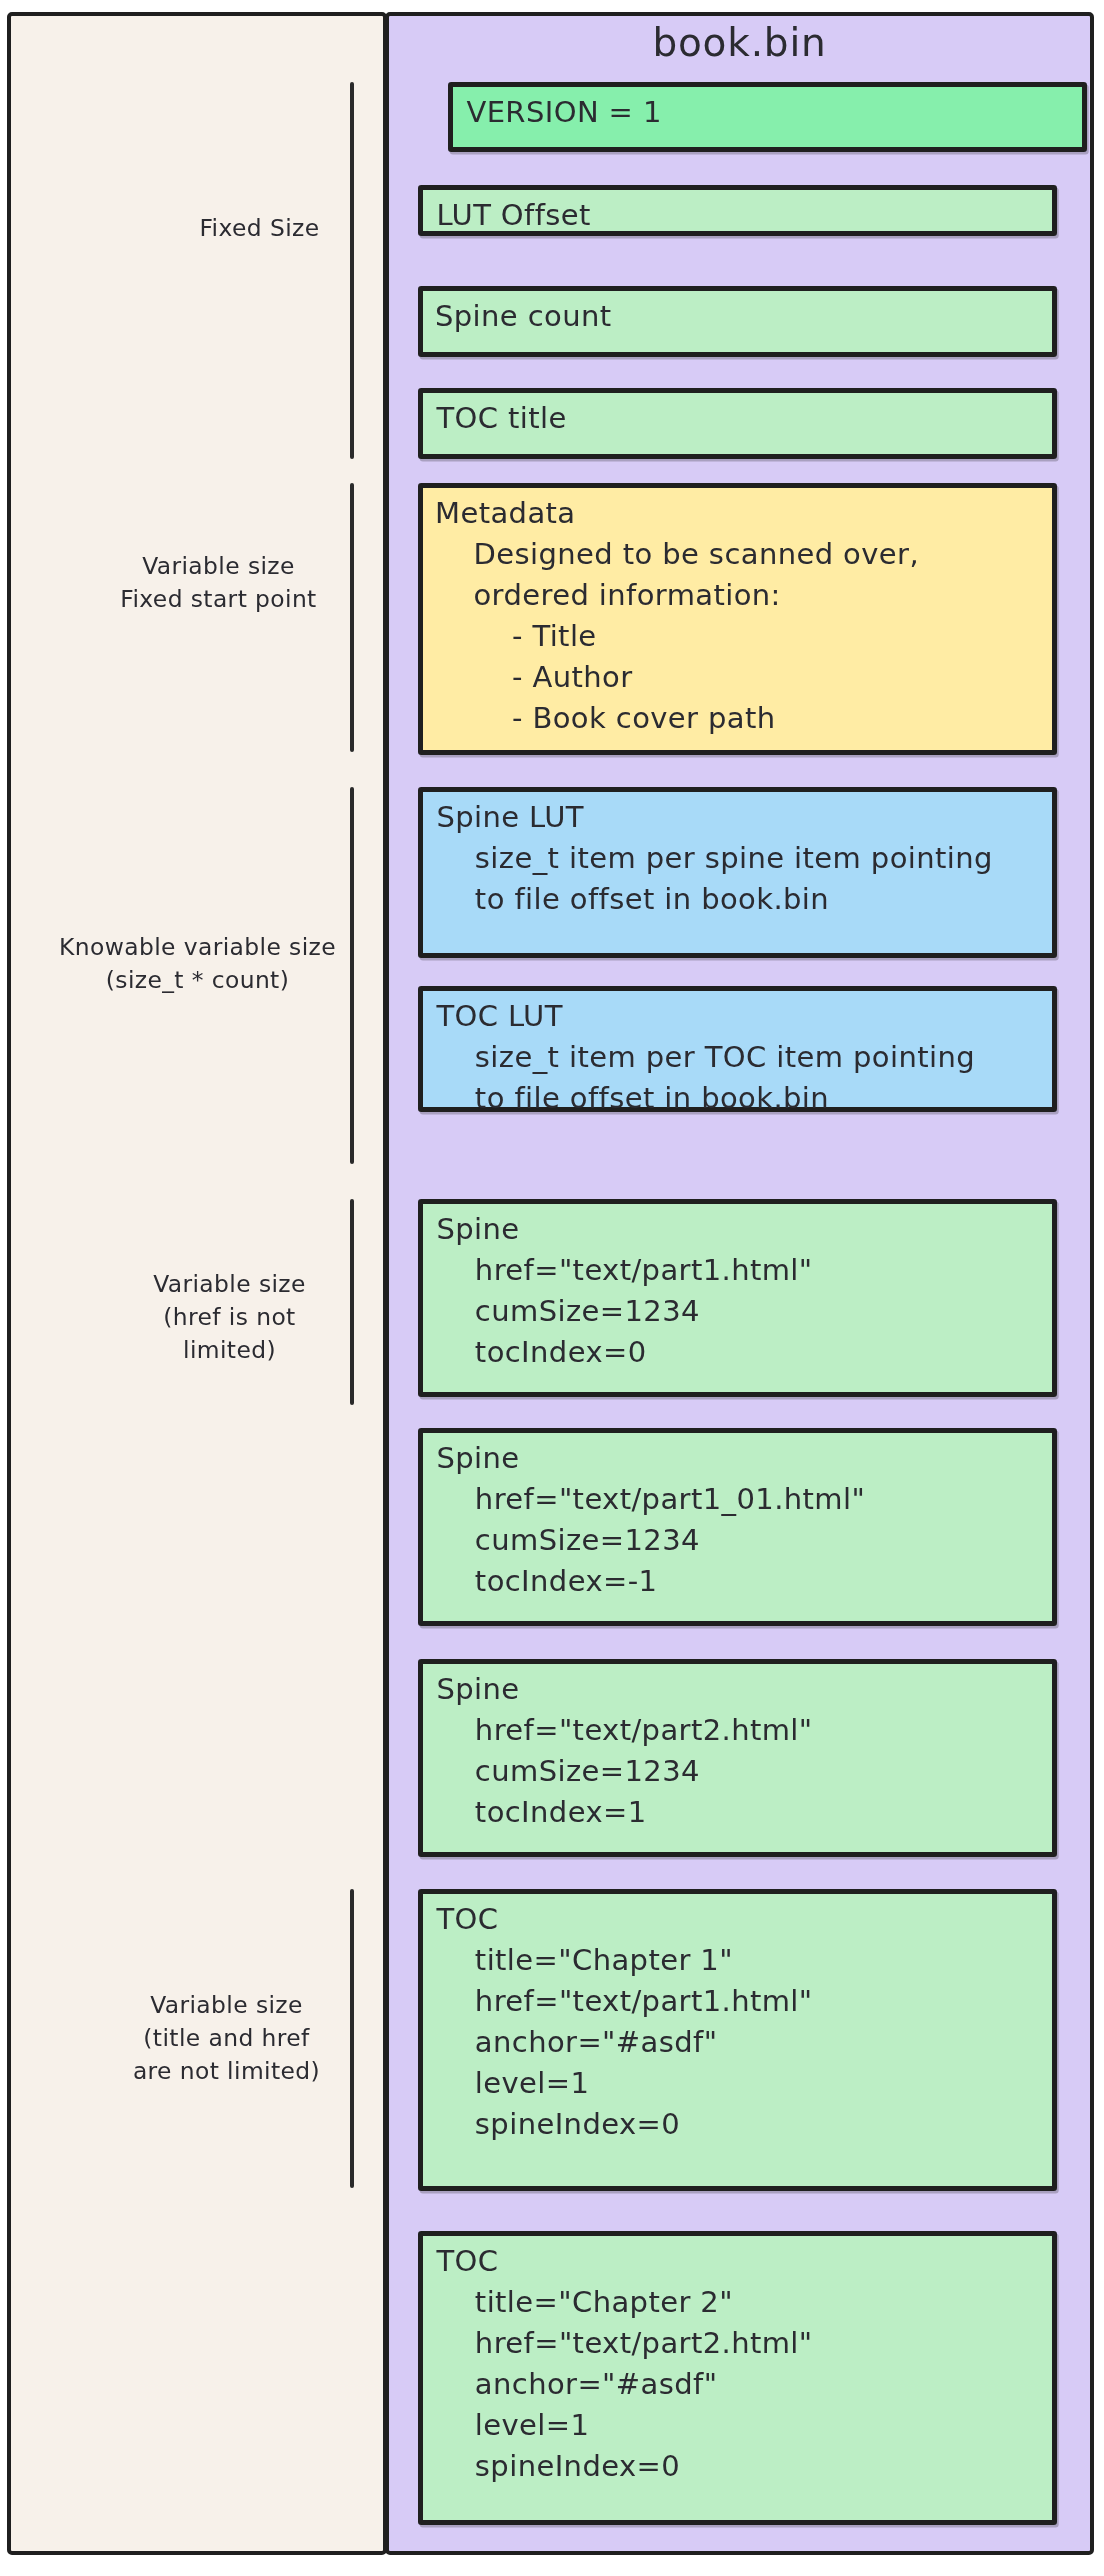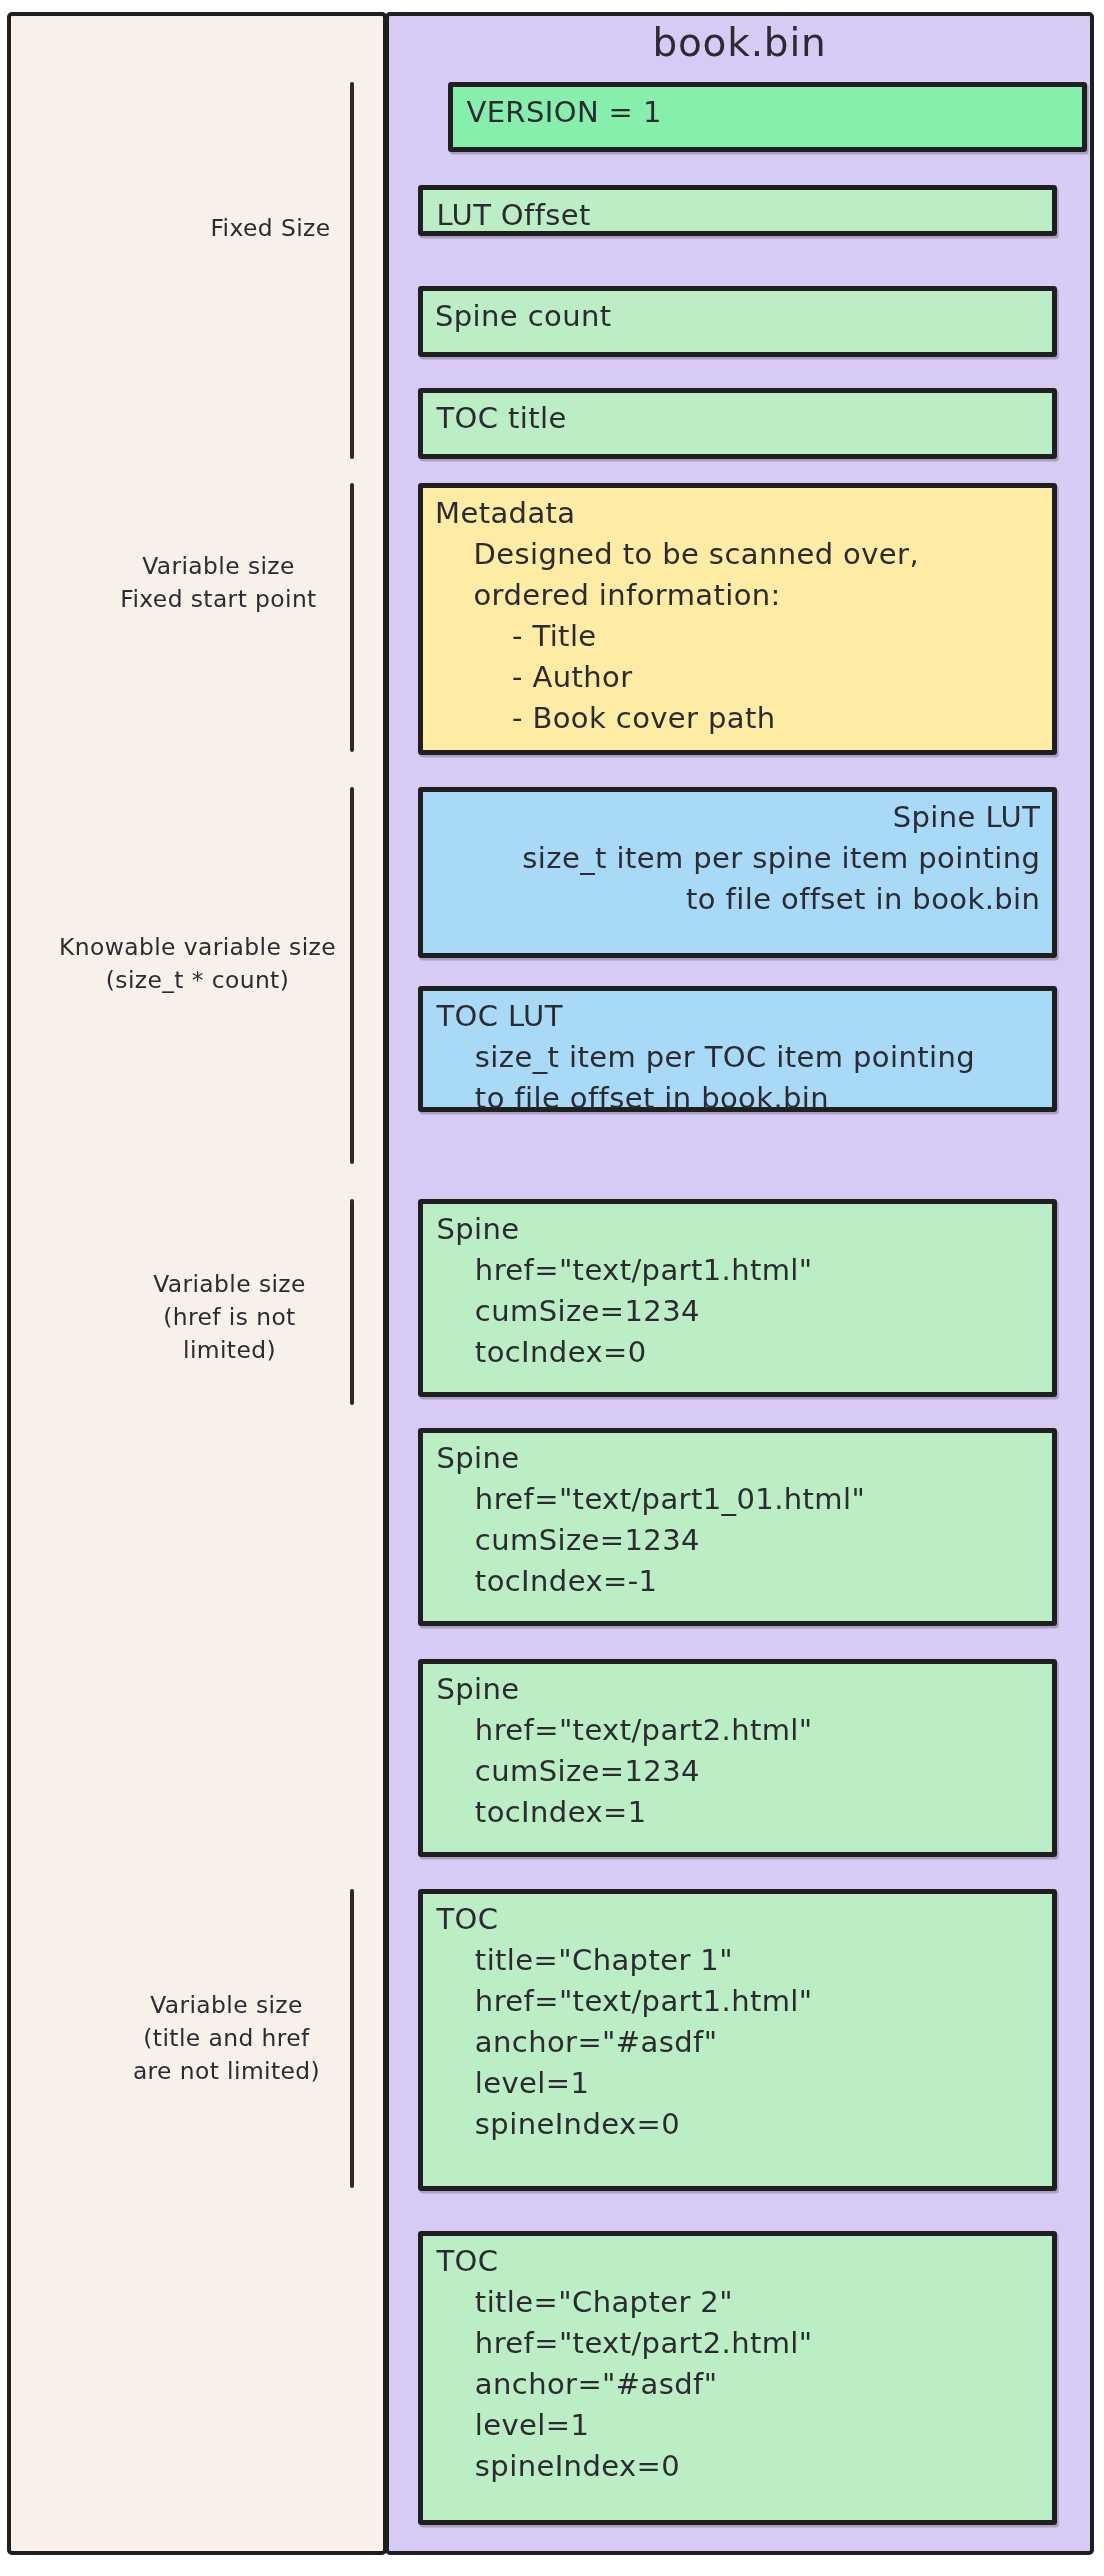--- a/index.html
+++ b/index.html
@@ -39,21 +39,21 @@
     line-height: 41px;
     white-space: pre;
     letter-spacing: 0.4px;
     box-shadow: 1.7px 2.5px 0 rgba(30,30,30,0.25);
   }
   #b-version     { top: 82px;   height: 70px;  }
   #b-lut-offset  { top: 185px;  height: 51px;  }
   #b-spine-count { top: 286px;  height: 71px; padding-left: 12px;  }
   #b-toc-count   { top: 388px;  height: 71px;  }
   #b-metadata    { top: 483px;  height: 272px; }
-  #b-spine-lut   { top: 787px;  height: 171px; text-align: right; }
+  #b-spine-lut   { top: 787px;  height: 171px; }
   #b-toc-lut     { top: 986px; height: 126px; }
   #b-spine-1     { top: 1199px; height: 198px; }
   #b-spine-2     { top: 1428px; height: 198px; }
   #b-spine-3     { top: 1659px; height: 198px; }
   #b-toc-1       { top: 1889px; height: 302px; }
   #b-toc-2       { top: 2231px; height: 294px; }
 
   .bracket {
     position: absolute;
     left: 350px; width: 4.2px;
@@ -68,21 +68,21 @@
 
   .side-label {
     position: absolute;
     width: 335px;
     text-align: center;
     font-size: 23.4px;
     line-height: 33px;
     white-space: pre-line;
     letter-spacing: 0.4px;
   }
-  #label-fixed    { left: 103px; top: 212px;  }
+  #label-fixed    { left: 92px; top: 212px;  }
   #label-varfixed { left: 51px;  top: 550px;  }
   #label-knowable { left: 30px;  top: 931px; }
   #label-varhref  { left: 62px;  top: 1268px; }
   #label-vartitle { left: 59px;  top: 1989px; }
 </style>
 </head>
 <body>
 
 <div class="pane" id="canvas-pane" style="background: rgb(247, 241, 234);"></div>
 <div class="pane" id="file-panel" style="background: rgb(215, 203, 246);"></div>

